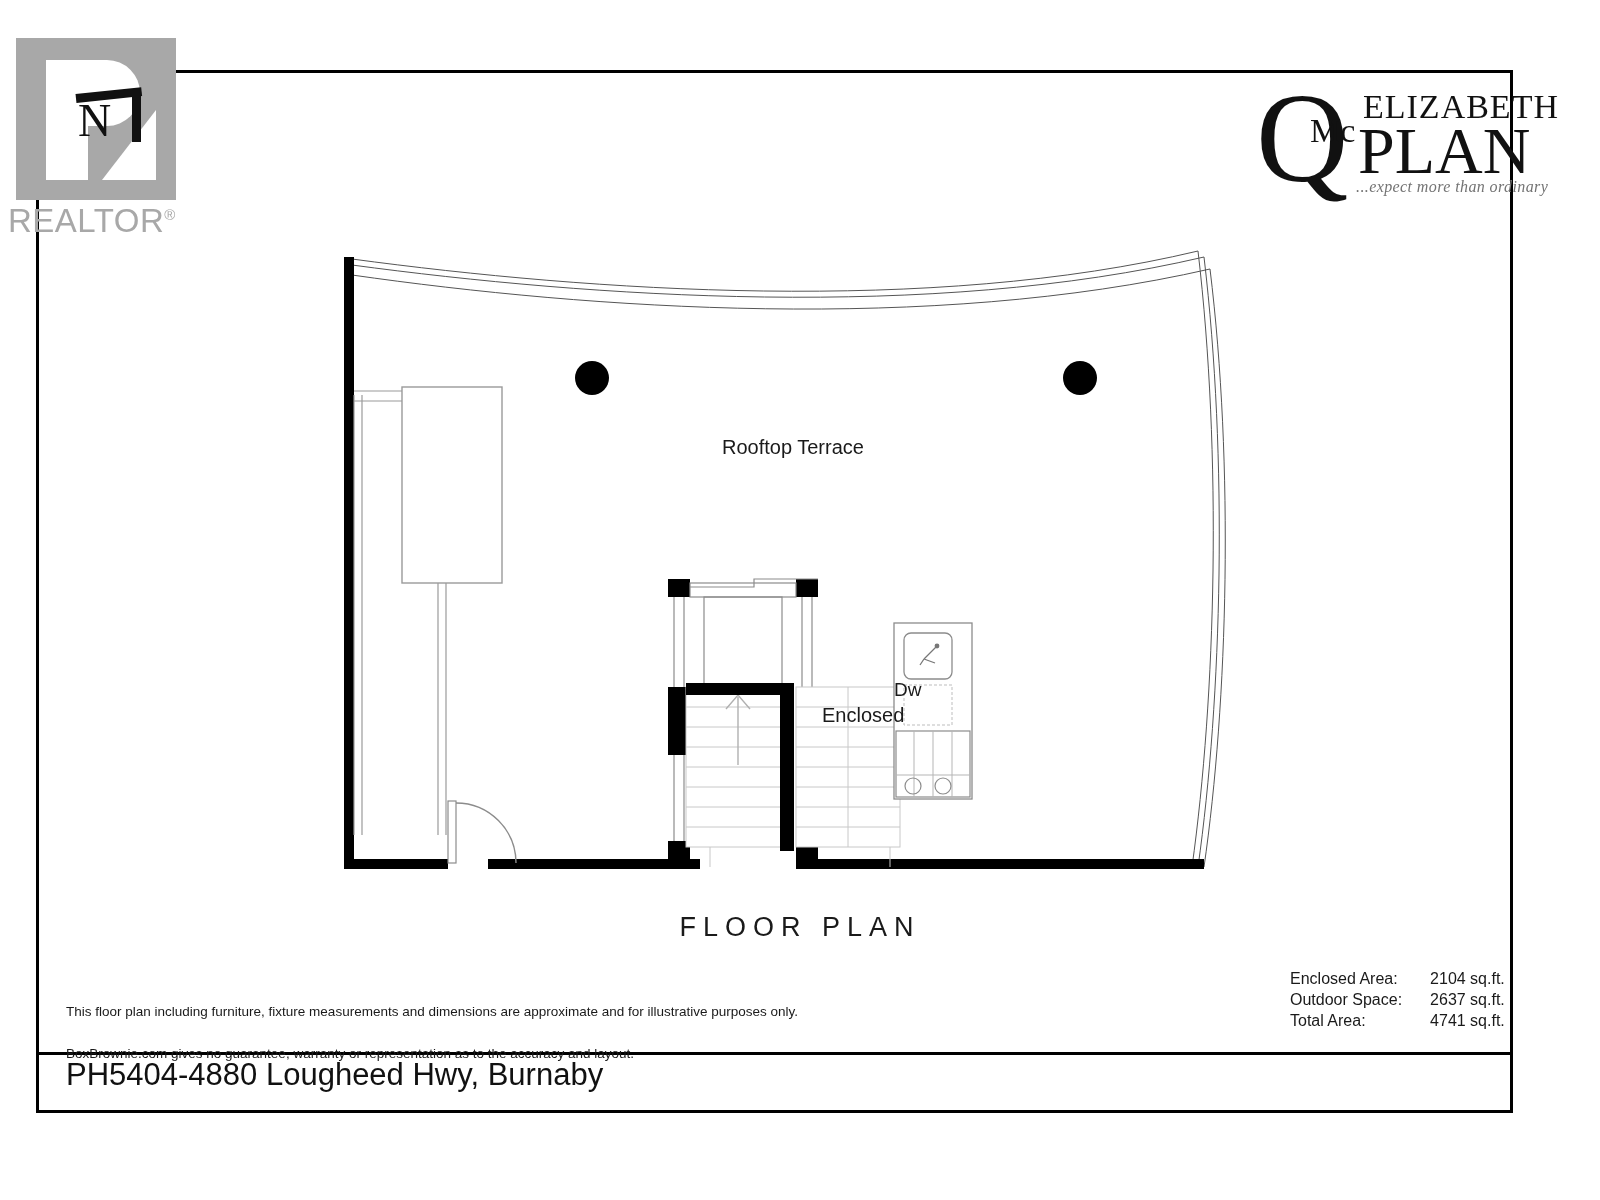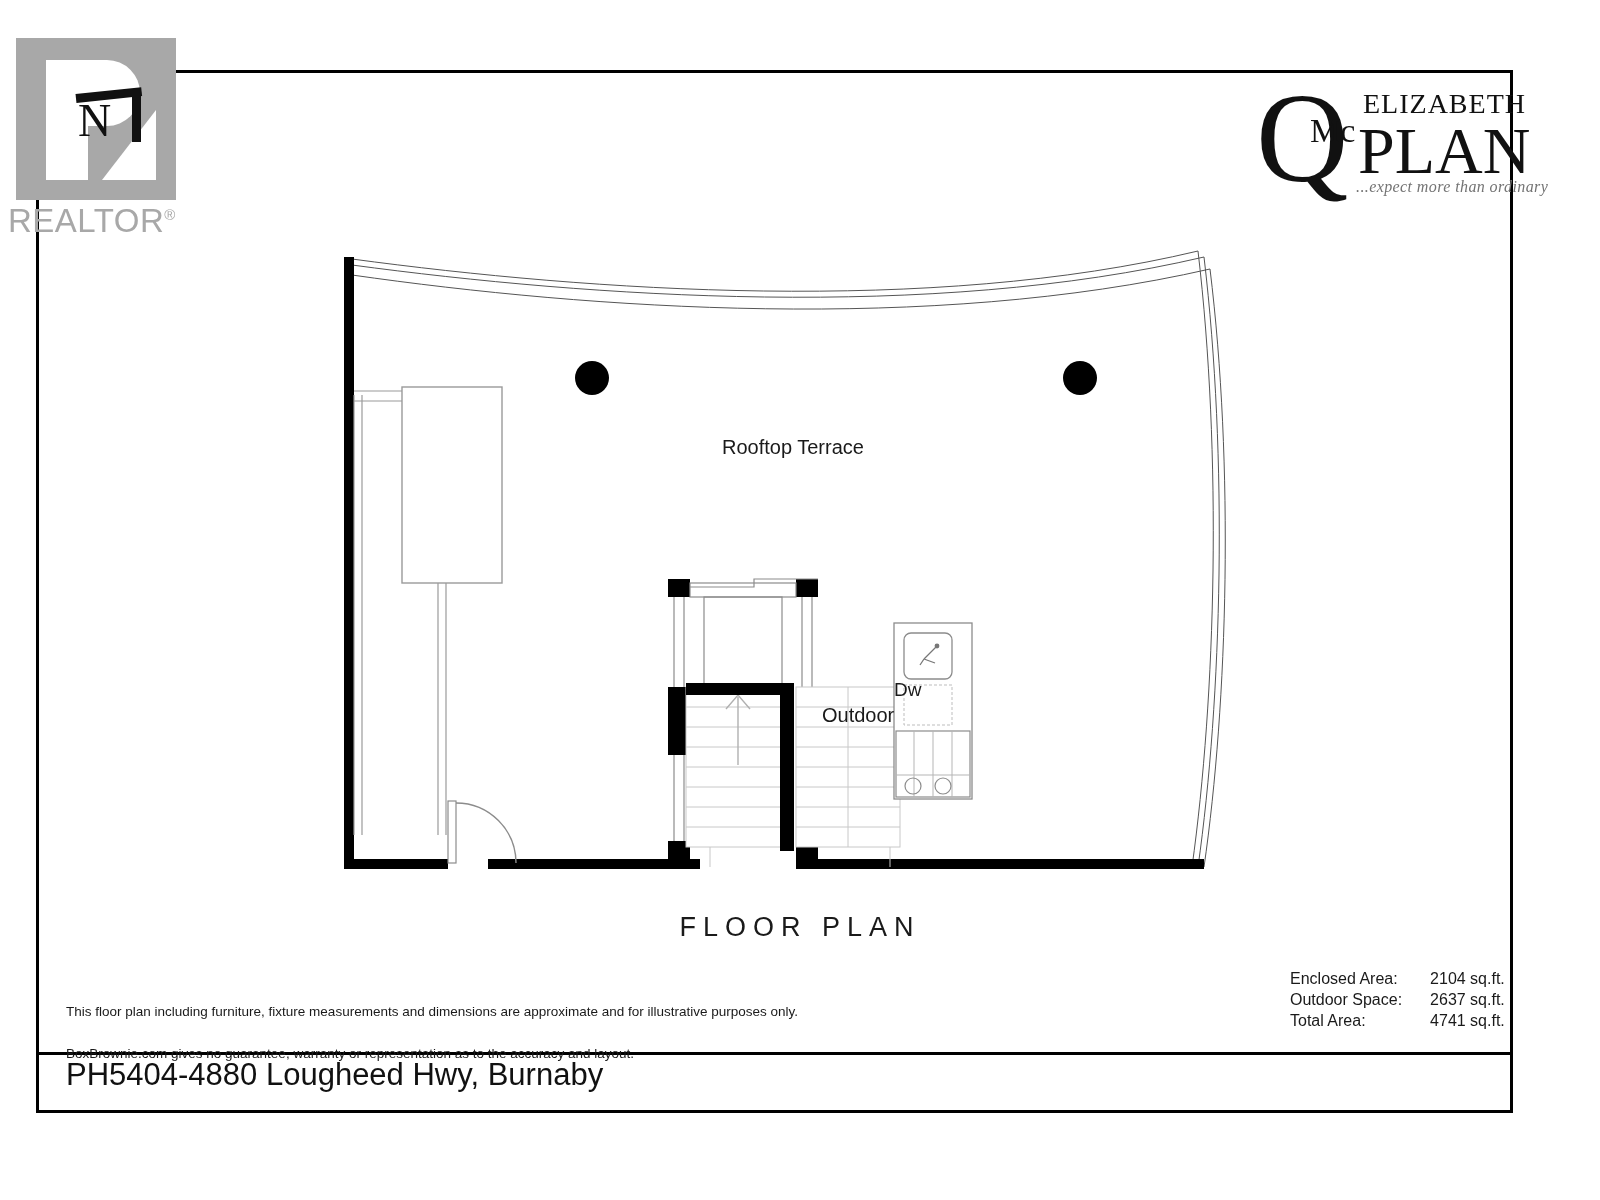--- a/index.html
+++ b/index.html
@@ -154,21 +154,21 @@
     font-family: "Liberation Serif", serif;
     font-size: 34px;
     line-height: 1;
     color: #111111;
   }
   .brand-elizabeth {
     position: absolute;
     left: 115px;
     top: 12px;
     font-family: "Liberation Serif", serif;
-    font-size: 28px;
+    font-size: 34px;
     letter-spacing: 1px;
     line-height: 1;
     color: #111111;
     white-space: nowrap;
   }
   .brand-queen {
     position: absolute;
     left: 110px;
     top: 40px;
     font-family: "Liberation Serif", serif;
@@ -408,21 +408,21 @@
         <line x1="622" y1="496" x2="622" y2="562" stroke="#b5b5b5" stroke-width="1"></line>
         <line x1="566" y1="540" x2="640" y2="540" stroke="#b5b5b5" stroke-width="1"></line>
         <circle cx="583" cy="551" r="8" fill="none" stroke="#8c8c8c" stroke-width="1.2"></circle>
         <circle cx="613" cy="551" r="8" fill="none" stroke="#8c8c8c" stroke-width="1.2"></circle>
       </g>
     </g>
 
   </svg>
 
   <div class="plan-label" id="label-rooftop">Rooftop Terrace</div>
-  <div class="plan-label" id="label-kitchen">Outdoor</div>
+  <div class="plan-label" id="label-kitchen">Enclosed</div>
   <div class="plan-label" id="label-dw">Dw</div>
 
   <div id="floor-plan-heading">FLOOR PLAN</div>
 
   <div id="disclaimer">
     <div>This floor plan including furniture, fixture measurements and dimensions are approximate and for illustrative purposes only.</div>
     <div>BoxBrownie.com gives no guarantee, warranty or representation as to the accuracy and layout.</div>
   </div>
 
   <div id="area-summary">

